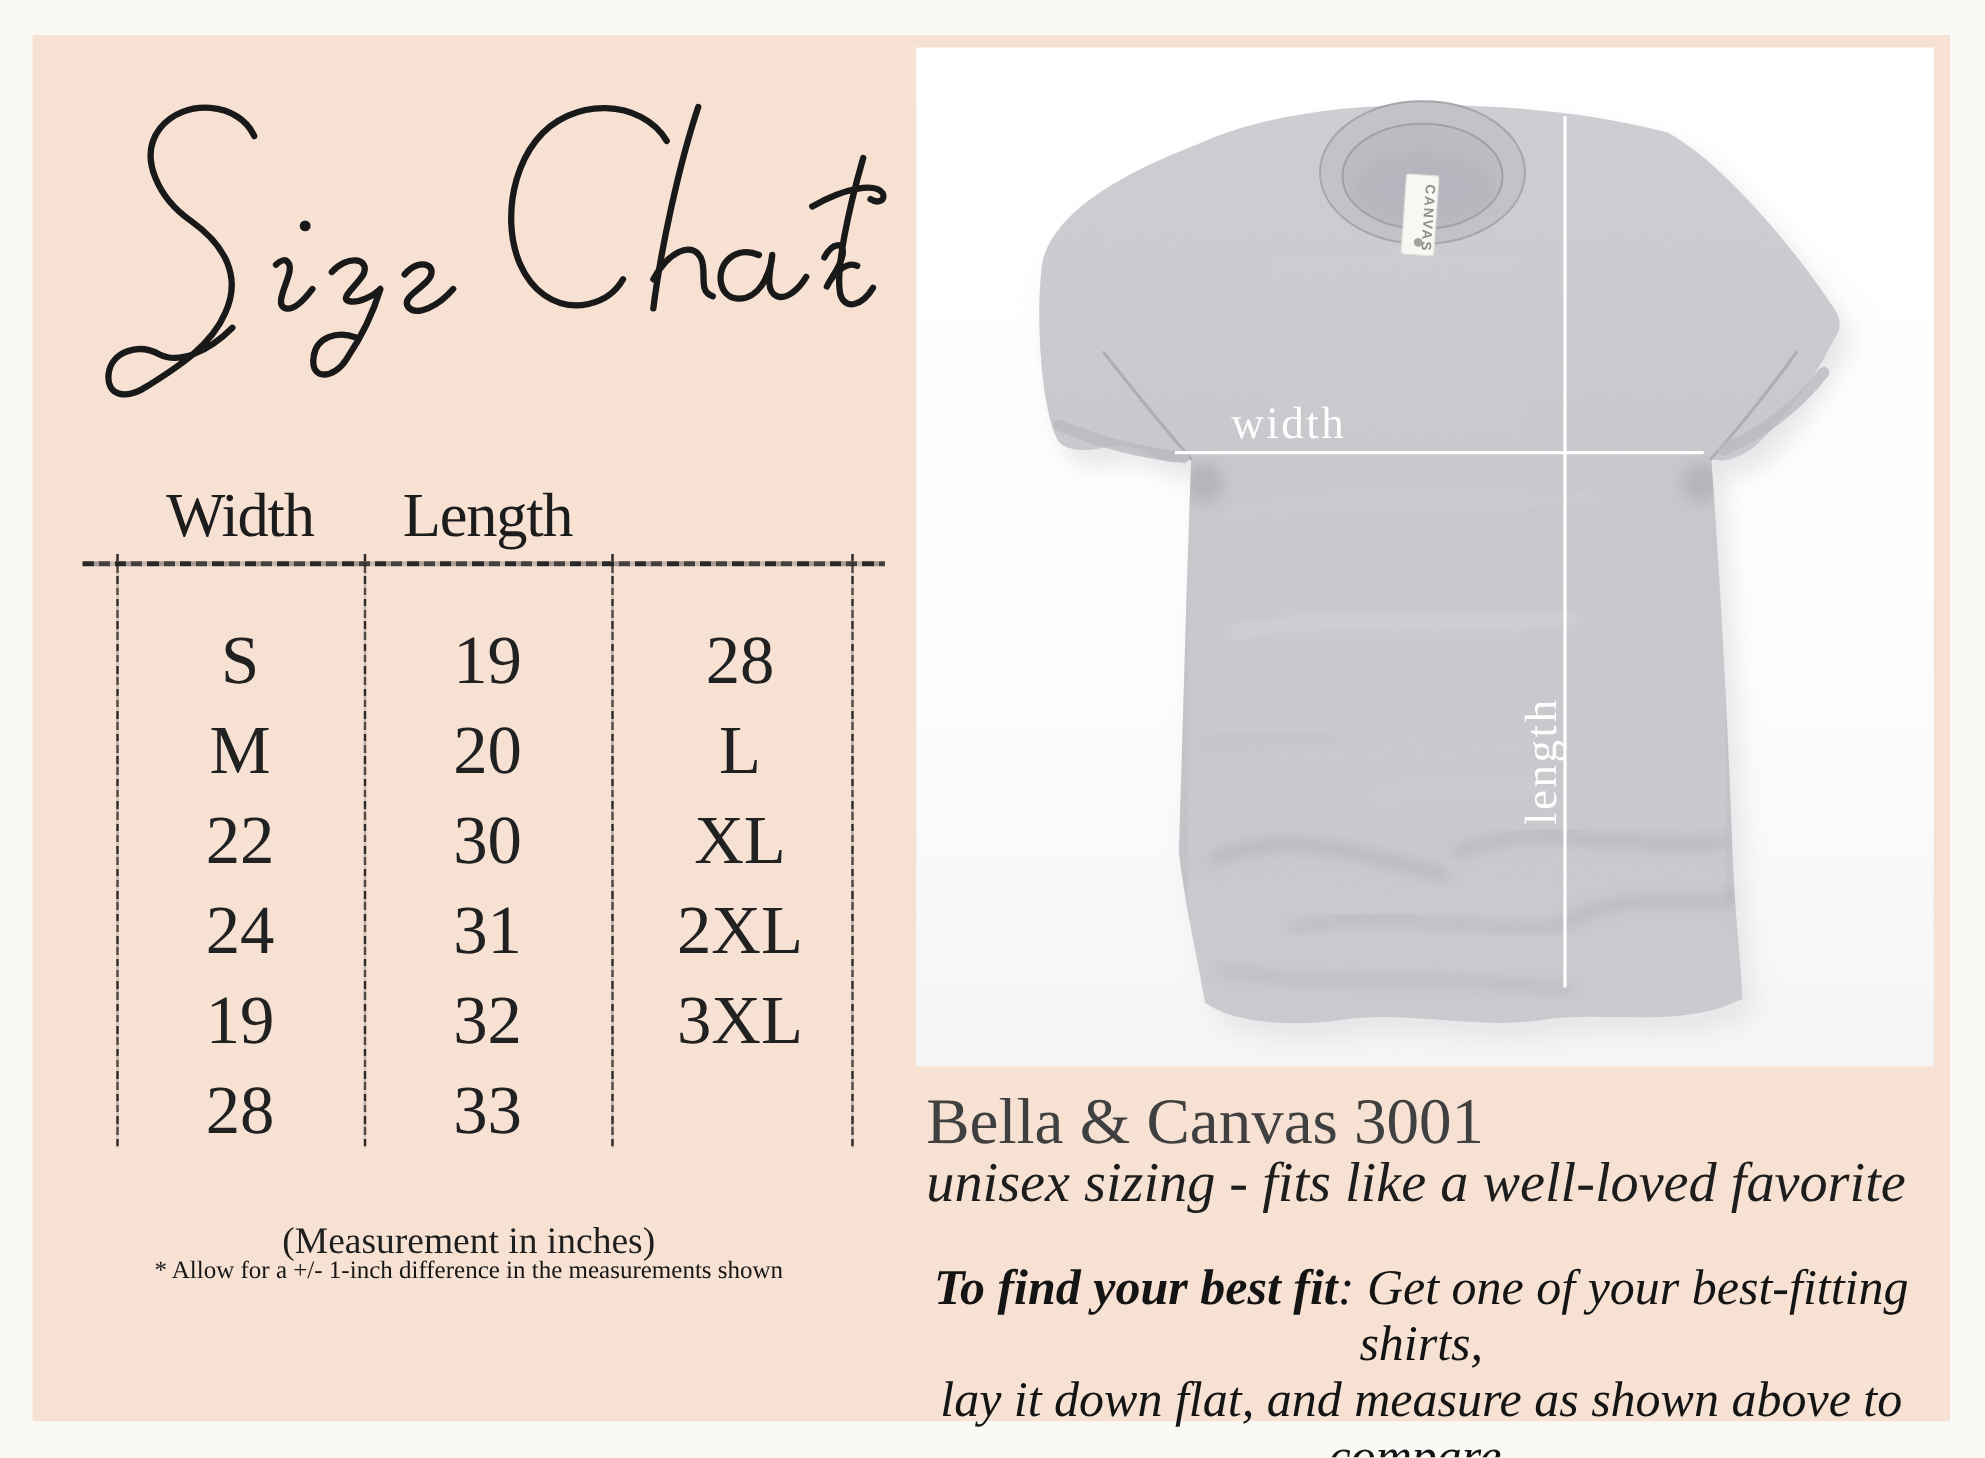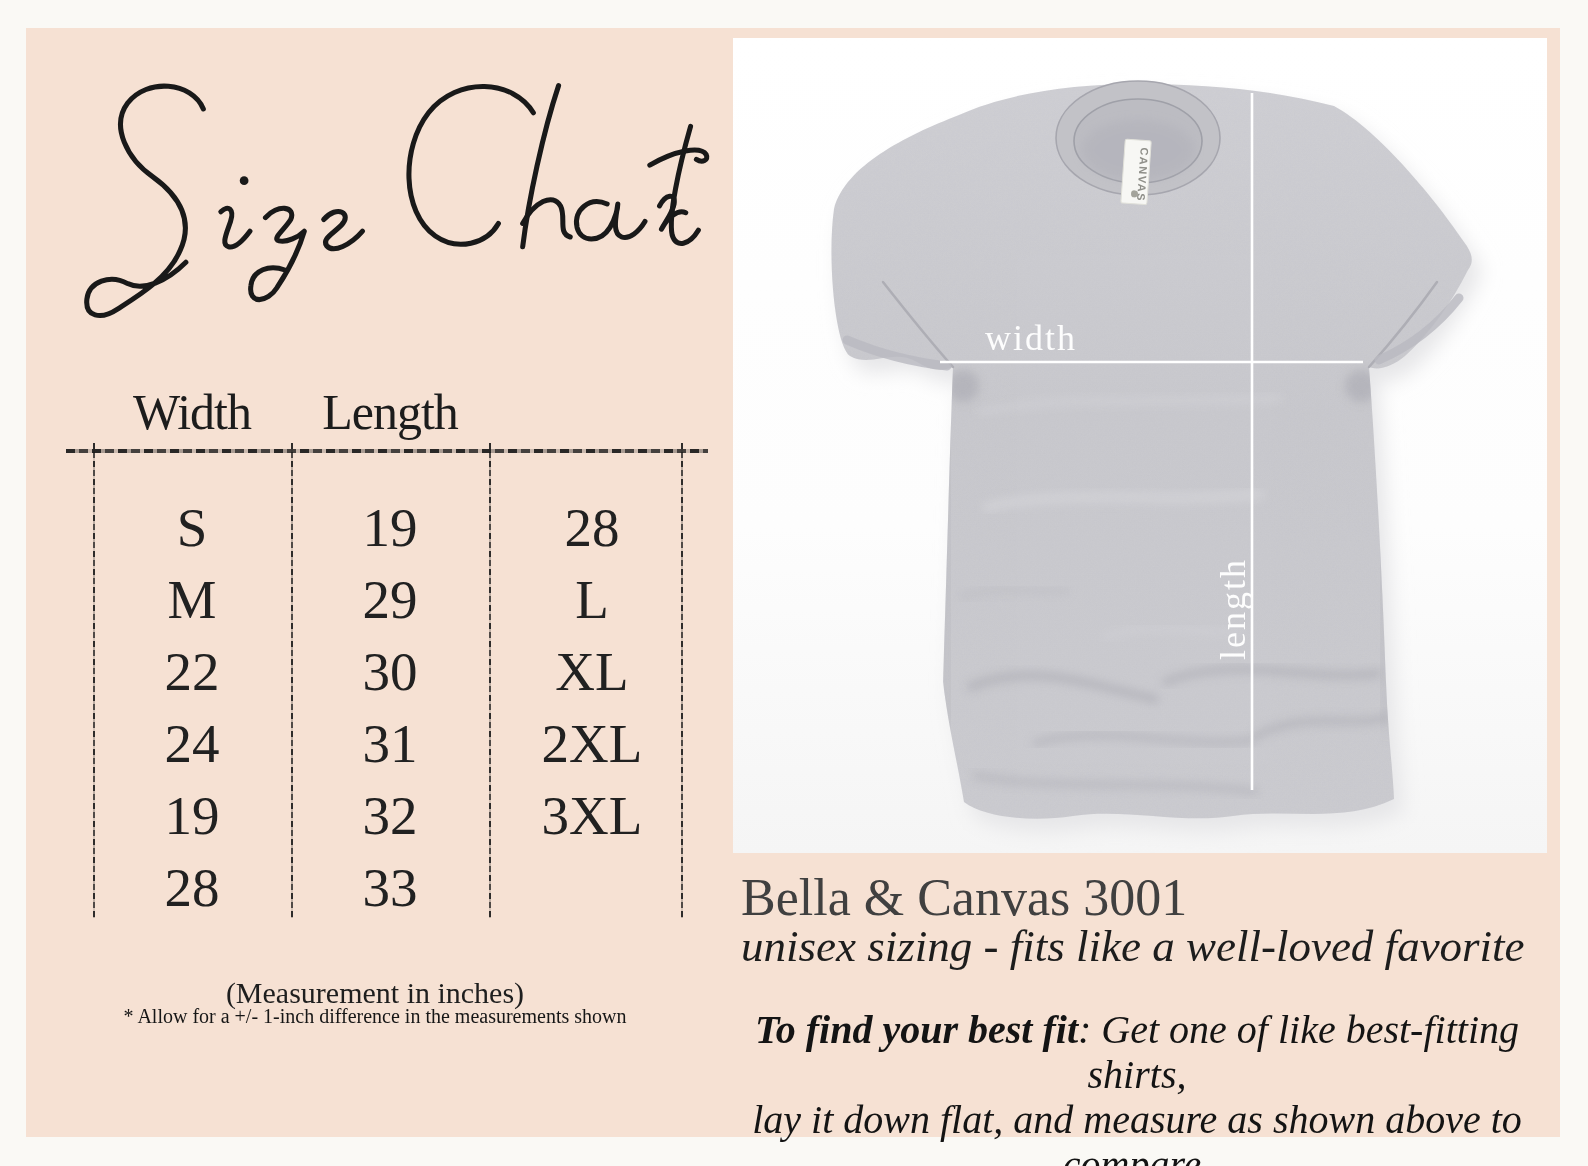--- a/index.html
+++ b/index.html
@@ -68,21 +68,21 @@
   <div id="vl1" class="abs vline"></div>
   <div id="vl2" class="abs vline"></div>
   <div id="vl3" class="abs vline"></div>
   <div id="vl4" class="abs vline"></div>
 
   <div id="tbody" class="abs">
     <div class="td">S</div>
     <div class="td">19</div>
     <div class="td">28</div>
     <div class="td">M</div>
-    <div class="td">29</div>
+    <div class="td">20</div>
     <div class="td">L</div>
     <div class="td">22</div>
     <div class="td">30</div>
     <div class="td">XL</div>
     <div class="td">24</div>
     <div class="td">31</div>
     <div class="td">2XL</div>
     <div class="td">19</div>
     <div class="td">32</div>
     <div class="td">3XL</div>
@@ -164,14 +164,14 @@
         <line x1="207" y1="324" x2="630" y2="324" stroke="#ffffff" stroke-width="2.6"></line>
         <line x1="519" y1="55" x2="519" y2="752" stroke="#ffffff" stroke-width="2.6"></line>
         <text x="252" y="312" font-size="36" letter-spacing="2" fill="#fdfdfd" font-family="Liberation Serif, serif">width</text>
         <text transform="translate(512,622) rotate(-90)" font-size="36" letter-spacing="2" fill="#fdfdfd" font-family="Liberation Serif, serif">length</text>
       </g>
     </svg>
   </div>
 
   <div id="product-name" class="abs">Bella &amp; Canvas 3001</div>
   <div id="product-tagline" class="abs">unisex sizing - fits like a well-loved favorite</div>
-  <div id="fit-tip" class="abs"><b>To find your best fit</b><span>: Get one of like best-fitting shirts,</span><br><span>lay it down flat, and measure as shown above to compare.</span></div>
+  <div id="fit-tip" class="abs"><b>To find your best fit</b><span>: Get one of your best-fitting shirts,</span><br><span>lay it down flat, and measure as shown above to compare.</span></div>
 </div>
 
 </body></html>

